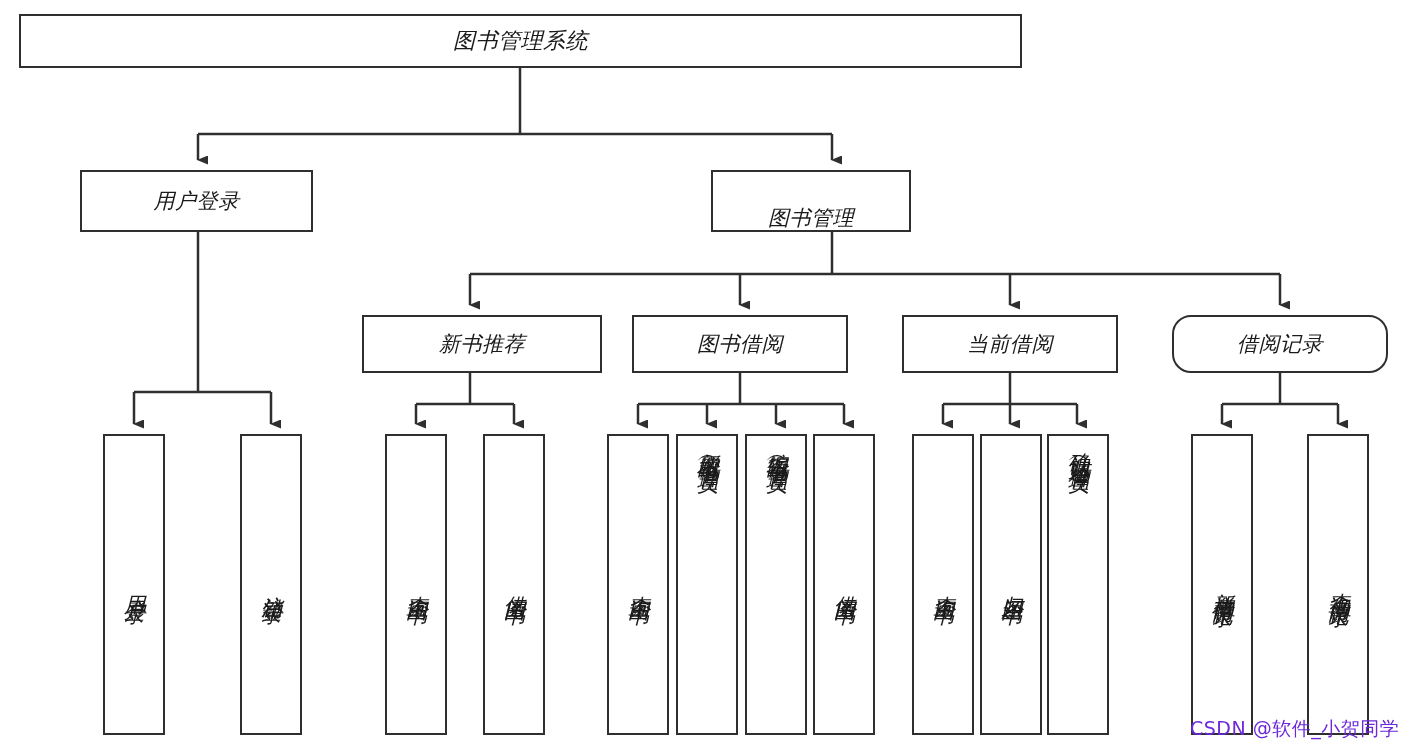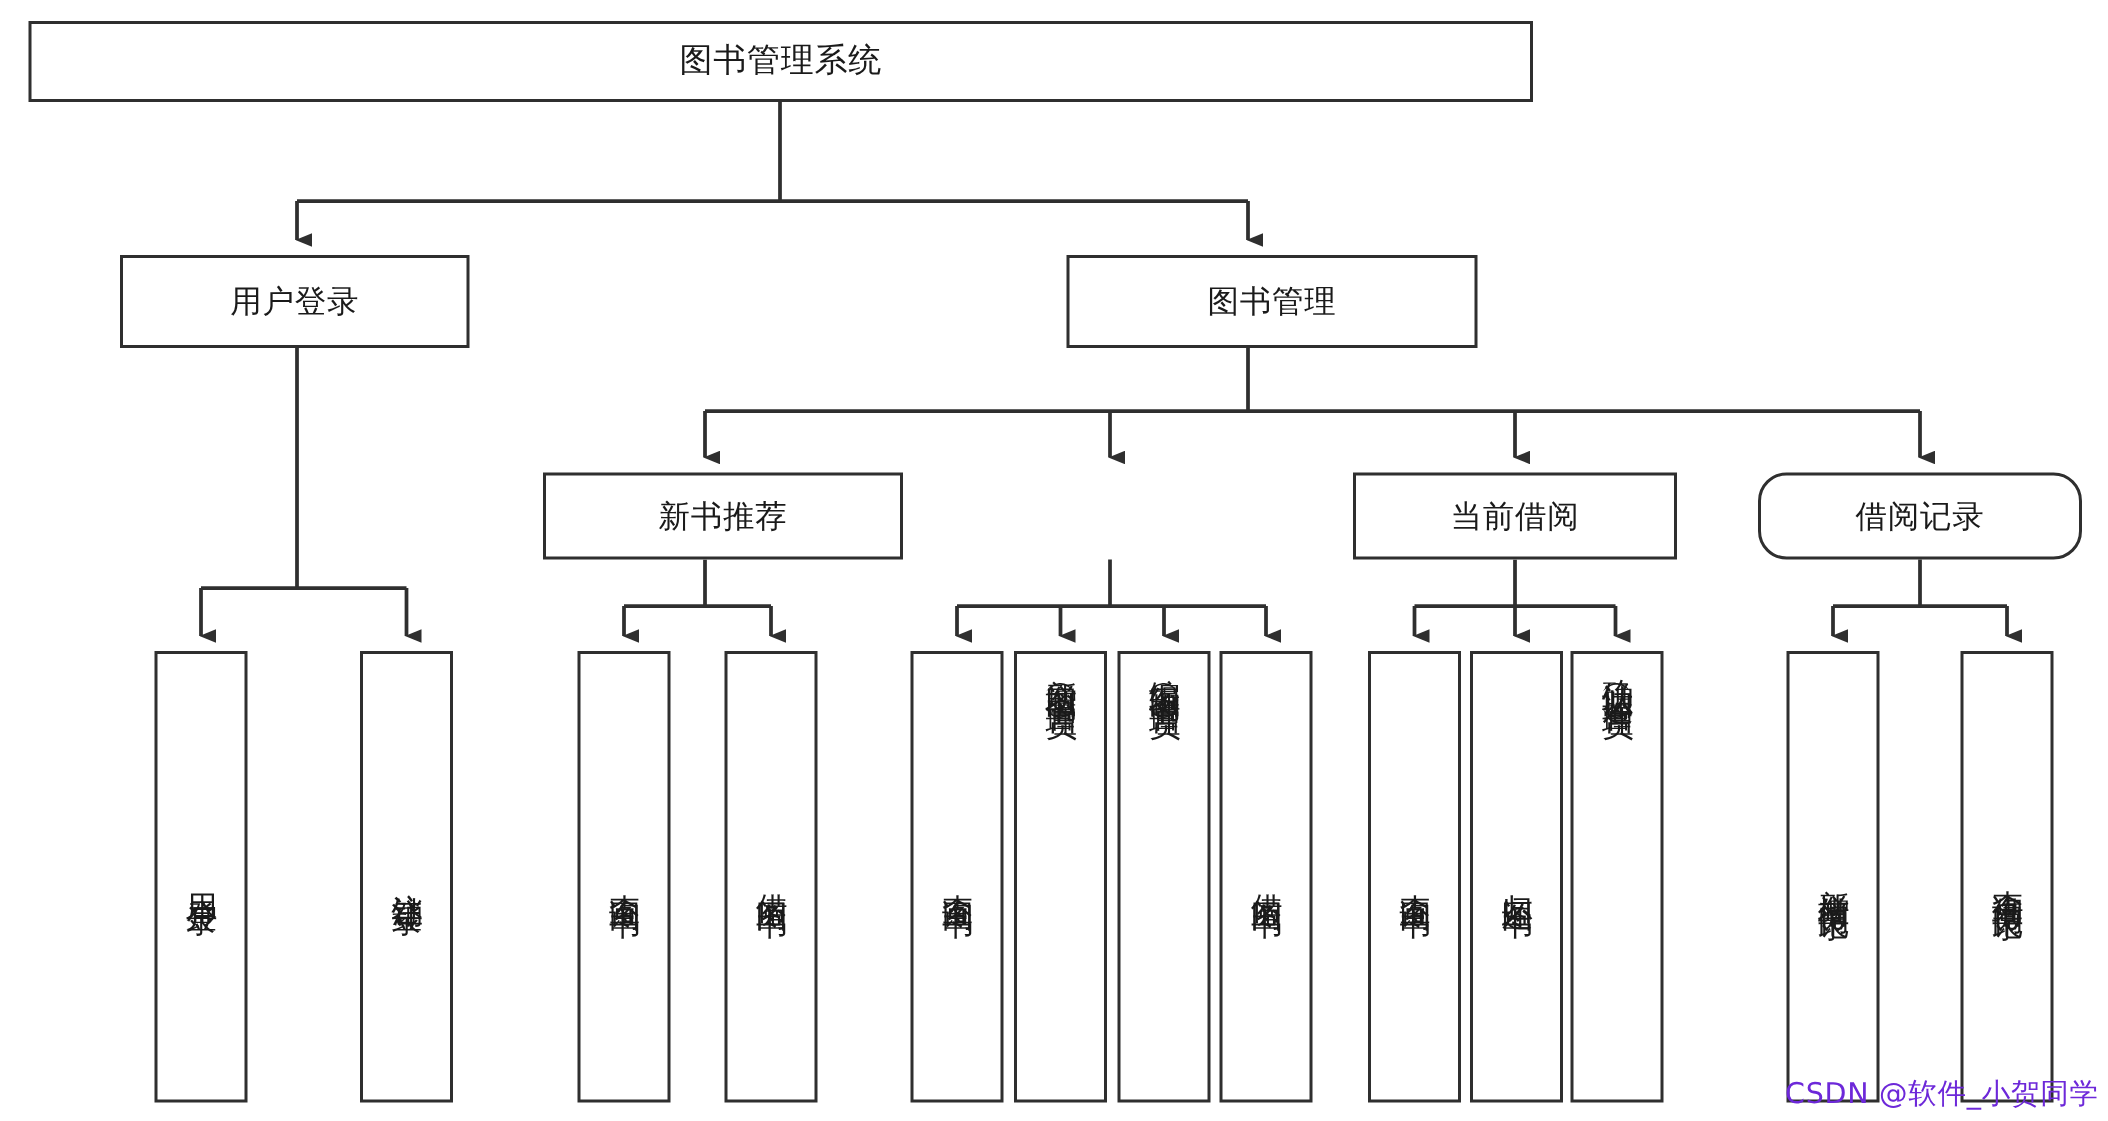--- a/index.html
+++ b/index.html
@@ -33,20 +33,21 @@
     display: flex;
     align-items: center;
     justify-content: center;
     color: #1a1a1a;
   }
   .node-label {
     font-size: 21px;
     line-height: 1.15;
     letter-spacing: 0.5px;
     white-space: nowrap;
+    font-style: italic;
   }
   .node.root .node-label { font-size: 22px; }
   .node.leaf {
     align-items: flex-start;
     justify-content: center;
     padding-top: 0;
   }
   .node.leaf .node-label {
     writing-mode: vertical-rl;
     text-orientation: upright;
@@ -121,26 +122,29 @@
     </g>
   </svg>
 
   <div class="node root" style="left:19px; top:14px; width:1003px; height:54px;">
     <span class="node-label">图书管理系统</span>
   </div>
 
   <div class="node" style="left:80px; top:170px; width:233px; height:62px;">
     <span class="node-label">用户登录</span>
   </div>
-  <div class="node" style="left:711px; top:170px; width:274px; height:62px;">
+  <div class="node" style="left:711px; top:170px; width:200px; height:62px;align-items:flex-end;">
     <span class="node-label">图书管理</span>
   </div>
 
   <div class="node" style="left:362px; top:315px; width:240px; height:58px;">
     <span class="node-label">新书推荐</span>
+  </div>
+  <div class="node" style="left:632px; top:315px; width:216px; height:58px;">
+    <span class="node-label">图书借阅</span>
   </div>
   <div class="node" style="left:902px; top:315px; width:216px; height:58px;">
     <span class="node-label">当前借阅</span>
   </div>
   <div class="node" style="left:1172px; top:315px; width:216px; height:58px;border-radius:19px;">
     <span class="node-label">借阅记录</span>
   </div>
 
   <div class="node leaf centered" style="left:103px; top:434px; width:62px; height:301px;">
     <span class="node-label">用户登录</span>

